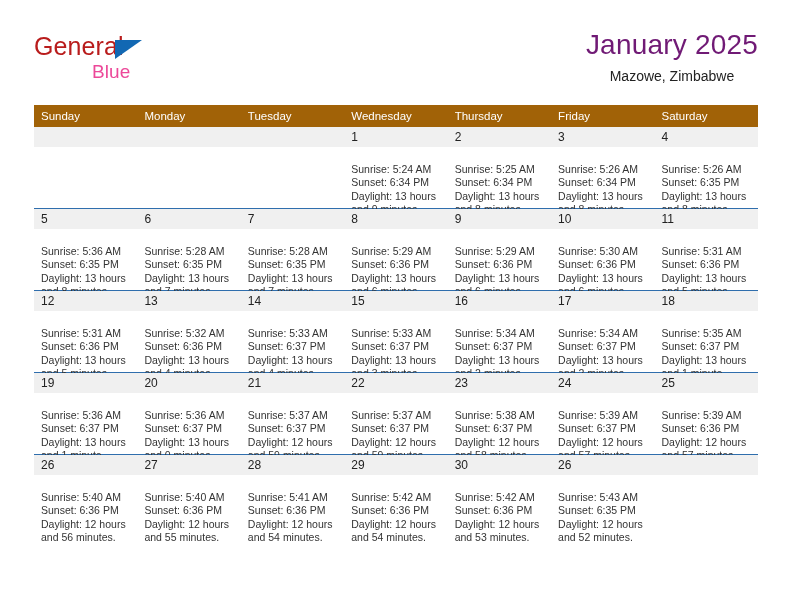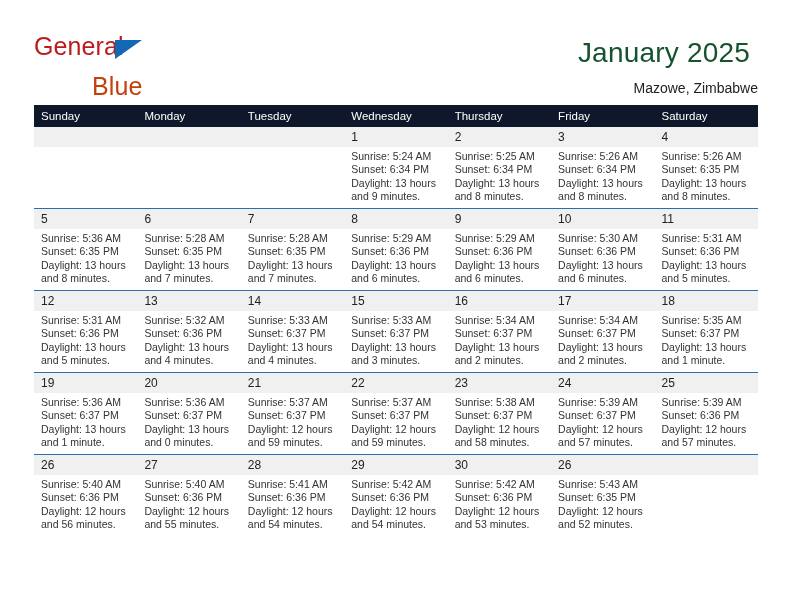--- a/index.html
+++ b/index.html
@@ -51,59 +51,60 @@
     left: 81px;
     top: 8px;
     width: 0;
     height: 0;
     border-left: 27px solid #1268b3;
     border-bottom: 19px solid transparent;
   }
   .logo-blue {
     position: absolute;
     left: 58px;
-    top: 40px;
-    font-size: 25px;
+    top: 26px;
+    font-size: 19px;
     line-height: 28px;
-    color: #c2410c;
+    color: #ec4899;
     letter-spacing: 0.1px;
   }
   .title-block {
     position: absolute;
     right: 0;
     top: 0;
     text-align: right;
   }
   .cal-title {
     font-size: 28px;
     line-height: 34px;
-    color: #14532d;
+    color: #701a75;
     font-weight: normal;
-    margin: 8px;
+    margin: 0;
     letter-spacing: 0.2px;
   }
   .cal-subtitle {
     font-size: 14px;
     line-height: 20px;
     color: #222222;
     margin: 4px 0 0 0;
     font-weight: normal;
+    text-align: center;
   }
 
   
   .calendar {
     position: absolute;
     left: 34px;
     top: 105px;
     width: 724px;
     border-collapse: collapse;
     table-layout: fixed;
   }
   .calendar th {
-    background: #0f172a;
+    background: #a16207;
     color: #ffffff;
     font-size: 11.5px;
     font-weight: normal;
     text-align: left;
     padding: 5px 0 5px 7px;
     height: 10px;
     border: none;
   }
   .calendar td {
     vertical-align: top;
@@ -124,21 +125,21 @@
     display: block;
     background: #f0f0f0;
     font-size: 12px;
     line-height: 16px;
     color: #222222;
     padding: 2px 0 2px 7px;
     height: 16px;
     min-height: 16px;
   }
   .details {
-    padding: 3px 6px 0 7px;
+    padding: 16px 6px 0 7px;
     font-size: 10.5px;
     line-height: 13.4px;
     color: #333333;
   }
   .details div {
     white-space: nowrap;
   }
   .details .daylight {
     white-space: normal;
   }

